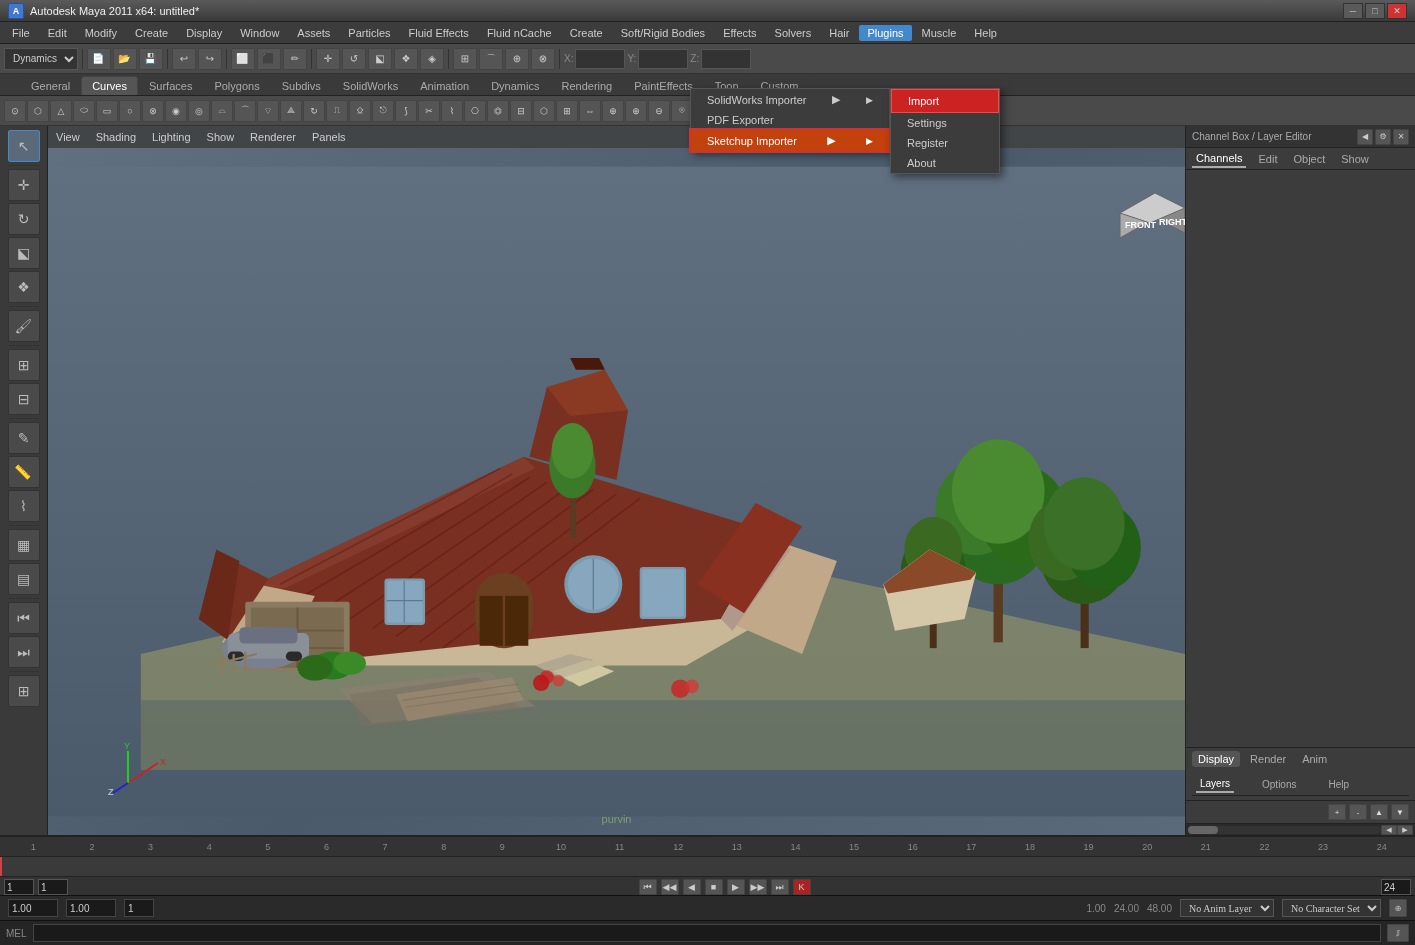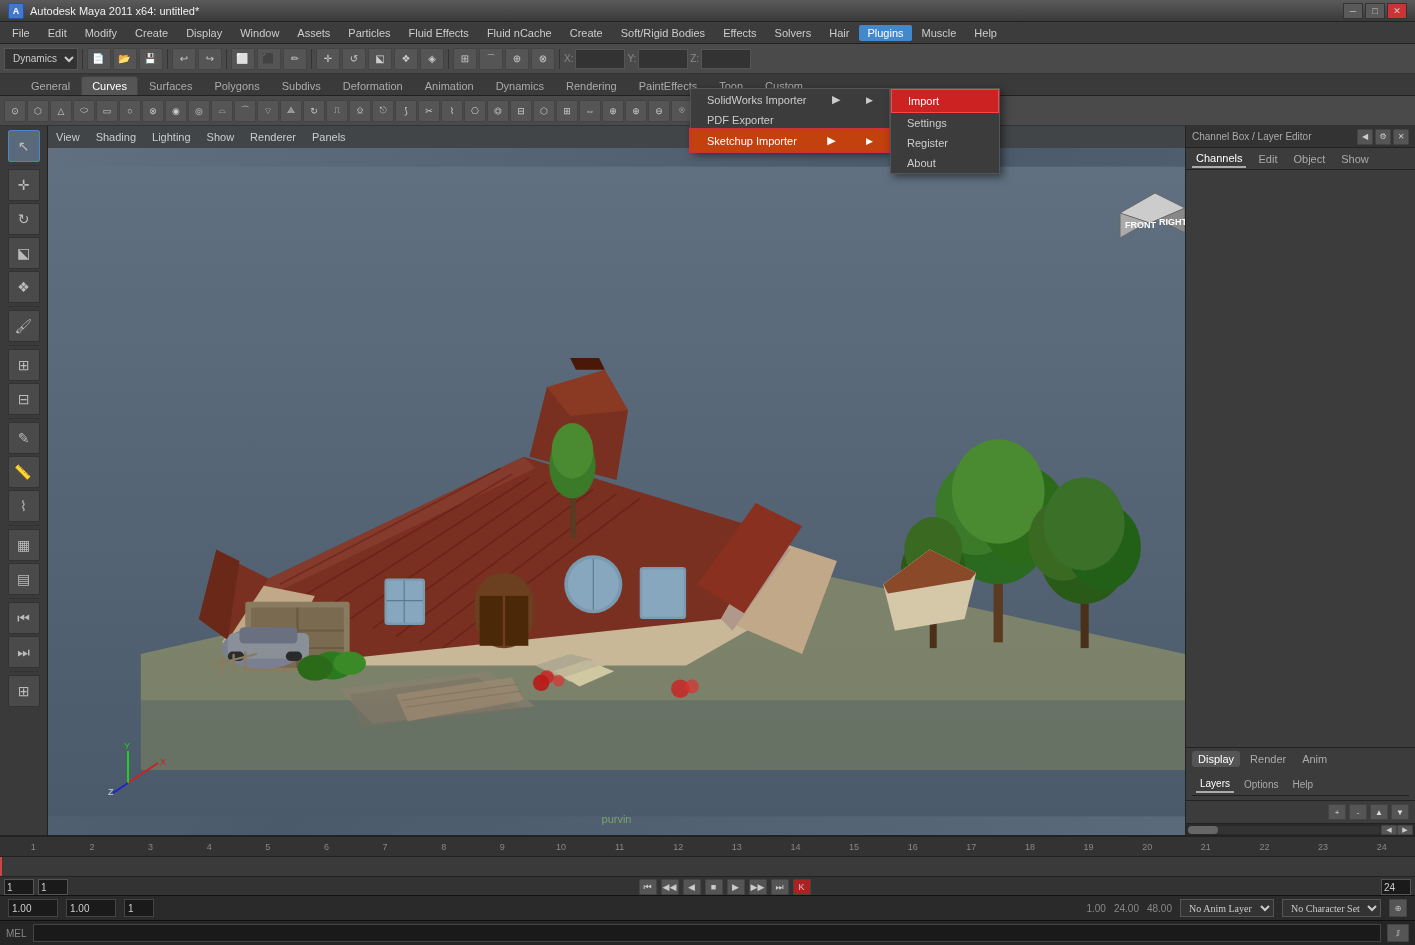--- a/index.html
+++ b/index.html
@@ -184,21 +184,21 @@
   <span class="sb-label">Z:</span>
   <input class="tb-input" type="text" value="" style="">
 </div>
 
 <div id="tabbar">
   <div class="tab">General</div>
   <div class="tab active">Curves</div>
   <div class="tab">Surfaces</div>
   <div class="tab">Polygons</div>
   <div class="tab">Subdivs</div>
-  <div class="tab">Deformation</div>
+  <div class="tab">SolidWorks</div>
   <div class="tab">Animation</div>
   <div class="tab">Dynamics</div>
   <div class="tab">Rendering</div>
   <div class="tab">PaintEffects</div>
   <div class="tab">Toon</div>
   <div class="tab">Custom</div>
 </div>
 
 <div id="toolbar2">
   <div class="tb2-btn">⊙</div>
@@ -455,21 +455,21 @@
       <span class="rp-tab">Object</span>
       <span class="rp-tab">Show</span>
     </div>
     <div id="channel-content" style="flex:1;background:#3c3c3c;"></div>
     <div id="bottom-panel-tabs">
       <div class="bp-tab active">Display</div>
       <div class="bp-tab">Render</div>
       <div class="bp-tab">Anim</div>
     </div>
     <div id="bottom-layers">
-      <div style="display:flex;align-items:center;gap:6px;padding:2px 4px;border-bottom:1px solid #222;">
+      <div style="display:flex;align-items:center;gap:24px;padding:2px 4px;border-bottom:1px solid #222;">
         <span class="rp-tab active" style="font-size:10px;">Layers</span>
         <span class="rp-tab" style="font-size:10px;">Options</span>
         <span class="rp-tab" style="font-size:10px;">Help</span>
       </div>
     </div>
     <div id="layer-icons">
       <div class="li-btn">+</div>
       <div class="li-btn">-</div>
       <div class="li-btn">▲</div>
       <div class="li-btn">▼</div>

